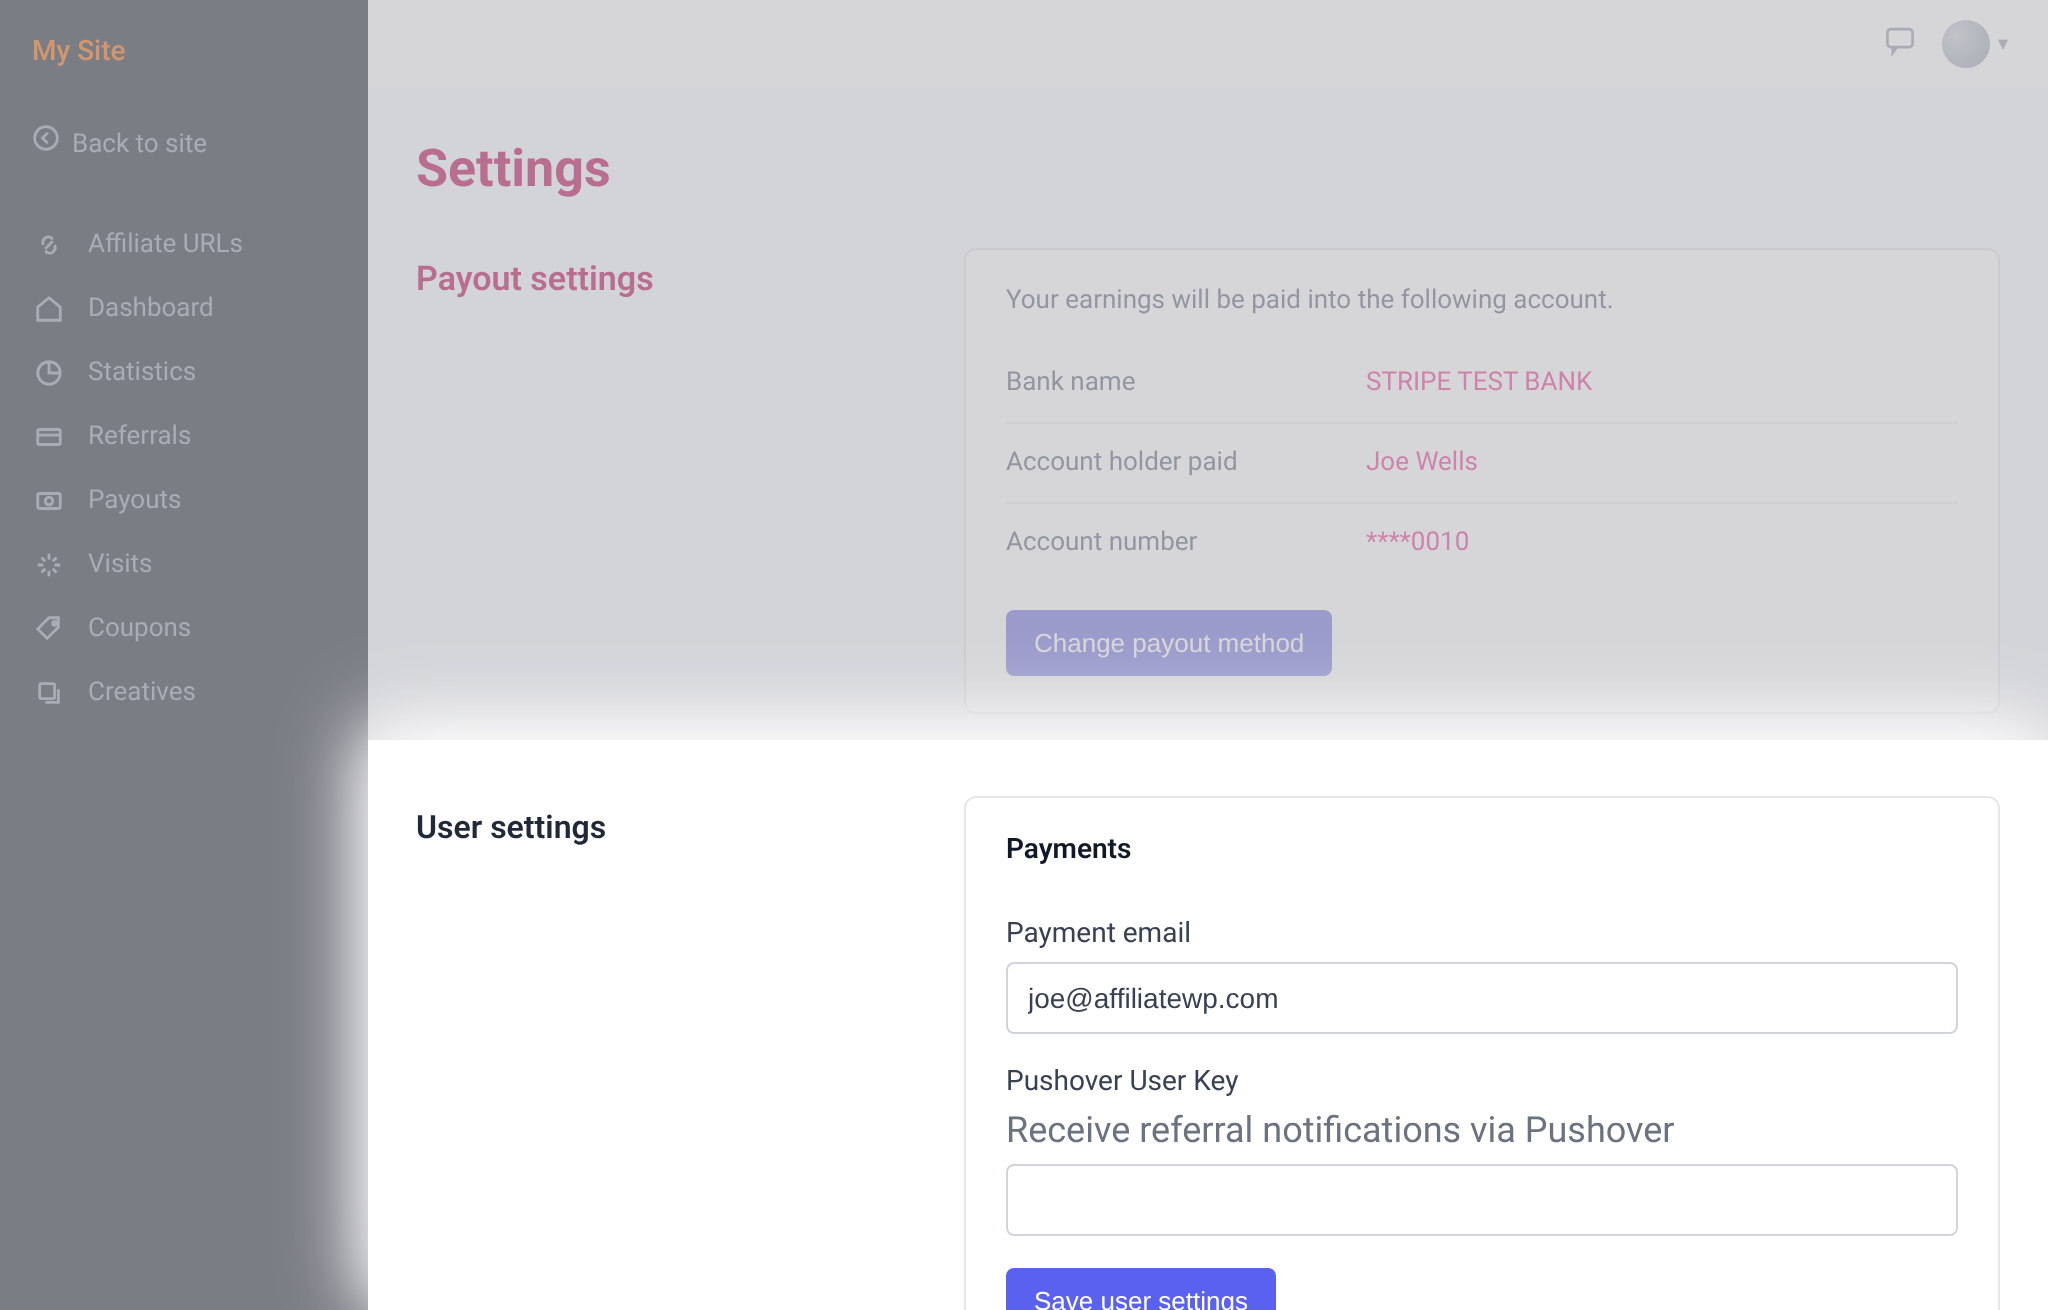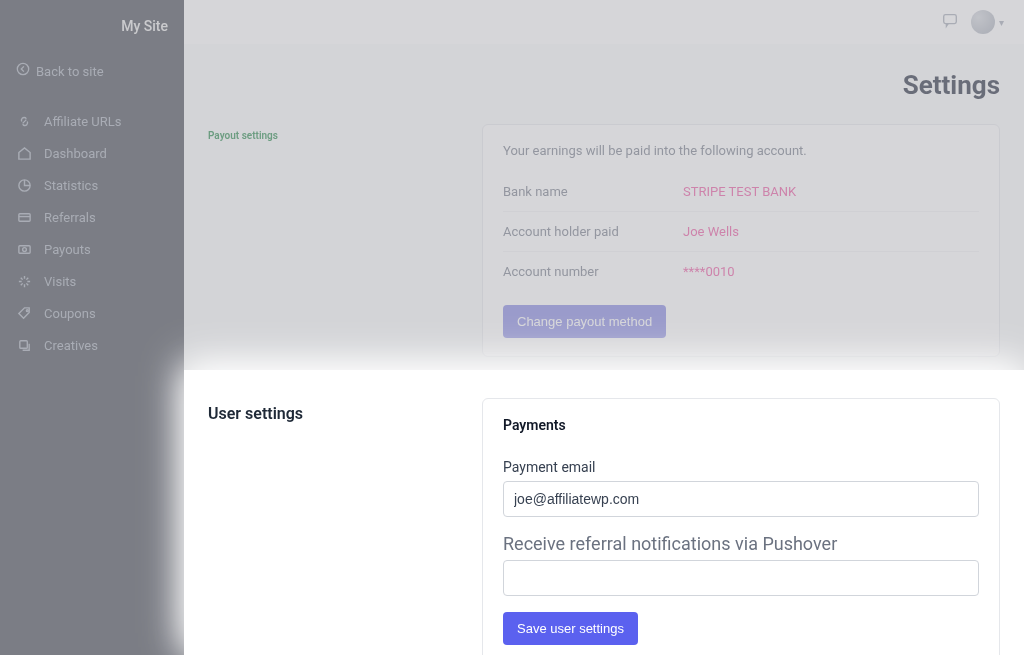--- a/index.html
+++ b/index.html
@@ -1,37 +1,37 @@
 <!DOCTYPE html>
 <html><head>
   <meta charset="utf-8">
   <style>
     * { box-sizing: border-box; margin: 0; padding: 0; }
     body { font-family: -apple-system, BlinkMacSystemFont, "Segoe UI", Roboto, sans-serif; background: #f3f4f6; color: #374151; width: 1024px; height: 655px; overflow: hidden; position: relative; }
     
     .overlay { position: absolute; inset: 0; background: rgba(180,180,185,0.55); pointer-events: none; z-index: 5; }
     
     .sidebar { position: absolute; left: 0; top: 0; width: 184px; height: 100%; background: #353b45; color: #9ca3af; z-index: 1; }
-    .sidebar-title { color: #e5e5e5; font-size: 14px; font-weight: 500; padding: 18px 16px 12px; text-align: right; }
+    .sidebar-title { color: #f97316; font-size: 14px; font-weight: 500; padding: 18px 16px 12px; }
     .sidebar-back { display: flex; align-items: flex-end; gap: 6px; padding: 10px 16px; margin: 6px 0 10px; font-size: 13px; color: #9ca3af; cursor: pointer; }
     .sidebar-nav { padding-top: 6px; }
     .sidebar-item { display: flex; align-items: center; gap: 12px; padding: 8px 16px; font-size: 13px; color: #9ca3af; cursor: pointer; }
     .sidebar-item .icon { width: 16px; height: 16px; display: inline-flex; align-items: center; justify-content: center; }
     .sidebar-item svg, .sidebar-back svg { stroke: #9ca3af; fill: none; stroke-width: 1.5; }
     
     .topbar { position: absolute; left: 184px; right: 0; top: 0; height: 44px; background: #fff; display: flex; align-items: center; justify-content: flex-end; padding: 0 20px; gap: 12px; z-index: 1; }
     .topbar .avatar-wrap { display: flex; align-items: center; gap: 4px; cursor: pointer; }
     .avatar { width: 24px; height: 24px; border-radius: 50%; background: radial-gradient(circle at 30% 30%, #d1d5db, #9ca3af); }
     .caret { color: #9ca3af; font-size: 10px; }
     
     .main { position: absolute; left: 184px; right: 0; top: 44px; bottom: 0; background: #f9fafb; overflow: auto; z-index: 1; }
-    .page-title { font-size: 26px; font-weight: 700; color: #0f172a; padding: 26px 24px 12px; text-align: right; }
+    .page-title { font-size: 26px; font-weight: 700; color: #be185d; padding: 26px 24px 12px; }
     
     .section { display: flex; padding: 12px 24px; gap: 24px; }
-    .section-label { width: 250px; font-size: 10px; font-weight: 600; color: #15803d; padding-top: 6px; }
+    .section-label { width: 250px; font-size: 17px; font-weight: 600; color: #be185d; padding-top: 6px; }
     .section-body { flex: 1; }
     
     .card { background: #fff; border: 1px solid #e5e7eb; border-radius: 6px; padding: 18px 20px; }
     .card-note { font-size: 13px; color: #6b7280; margin-bottom: 14px; }
     .kv-row { display: flex; padding: 12px 0; border-bottom: 1px solid #f1f2f4; font-size: 13px; }
     .kv-row:last-of-type { border-bottom: none; }
     .kv-label { width: 180px; color: #6b7280; }
     .kv-value { color: #ec4899; }
     .btn-secondary { display: inline-block; margin-top: 14px; padding: 9px 14px; background: #7a7de0; color: #fff; border: none; border-radius: 4px; font-size: 13px; cursor: pointer; }
     
@@ -177,20 +177,21 @@
 <div class="spotlight">
   <div class="section">
     <div class="section-label">User settings</div>
     <div class="section-body">
       <div class="card">
         <div class="card-title">Payments</div>
         
         <div class="field-label">Payment email</div>
         <input class="input" type="text" value="joe@affiliatewp.com" style="">
         
+        <div class="field-label">Pushover User Key</div>
         <div class="field-help">Receive referral notifications via Pushover</div>
         <input class="input" type="text" value="" style="">
         
         <button class="btn-primary">Save user settings</button>
       </div>
     </div>
   </div>
 </div>
 
 </body></html>

